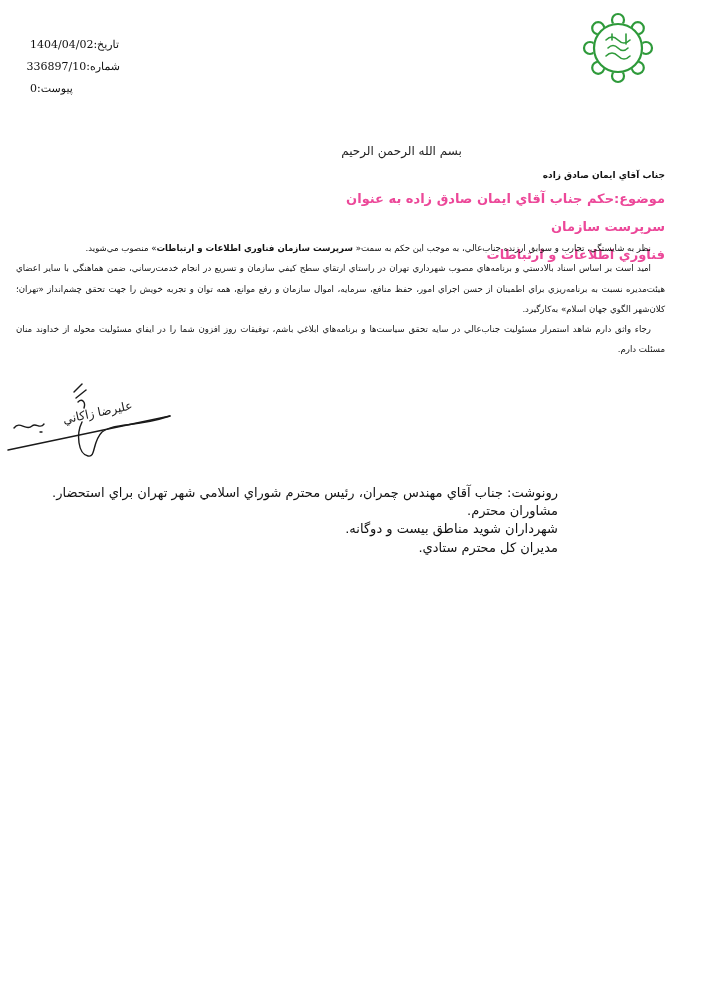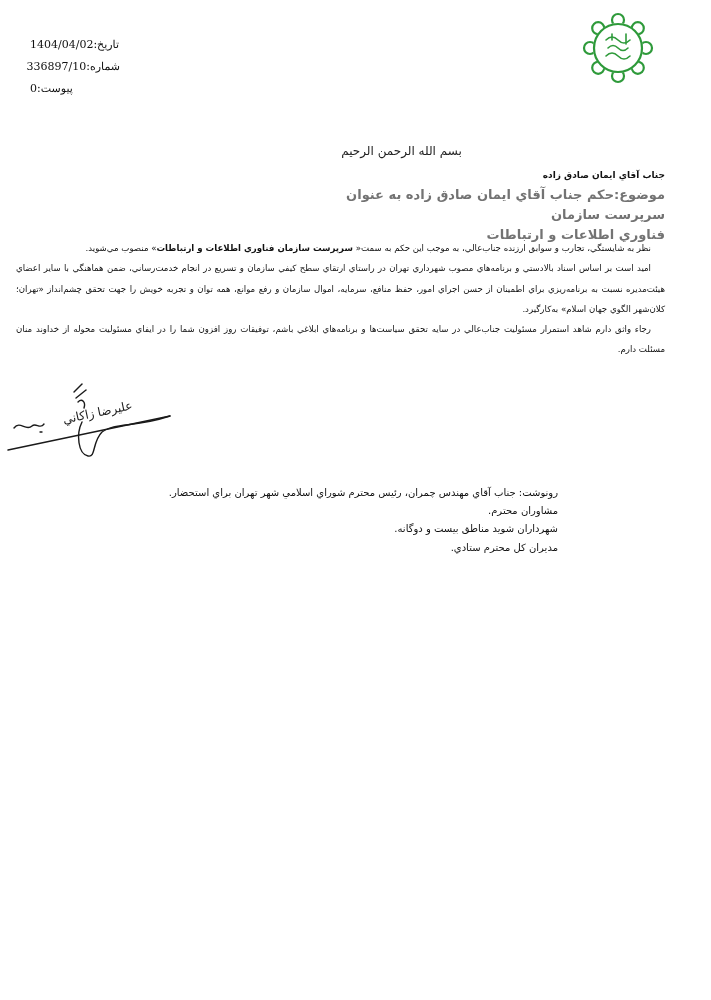--- a/index.html
+++ b/index.html
@@ -61,22 +61,22 @@
     }
     .subject {
       position: absolute;
       right: 46px;
       top: 185px;
       width: 380px;
       direction: rtl;
       text-align: right;
       font-size: 13px;
       font-weight: bold;
-      line-height: 20px;
-      color: #737373;
+      line-height: 28px;
+      color: #ec4899;
     }
     .body-text {
       position: absolute;
       left: 16px;
       right: 46px;
       top: 238px;
       direction: rtl;
       text-align: justify;
       font-size: 8.6px;
       line-height: 20.3px;
@@ -91,21 +91,21 @@
       width: 170px;
       height: 90px;
     }
     .cc {
       position: absolute;
       right: 153px;
       top: 484px;
       width: 300px;
       direction: rtl;
       text-align: right;
-      font-size: 10px;
+      font-size: 13px;
       line-height: 18.2px;
       color: #111;
     }
     .cc div { white-space: nowrap; }
   </style>
 </head>
 <body>
 
 <div class="meta">
   <div class="meta-row">

